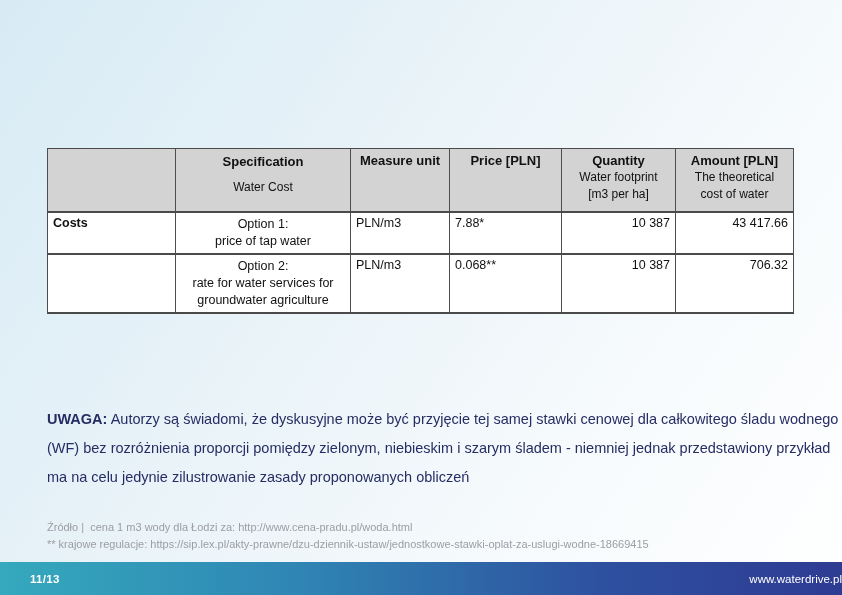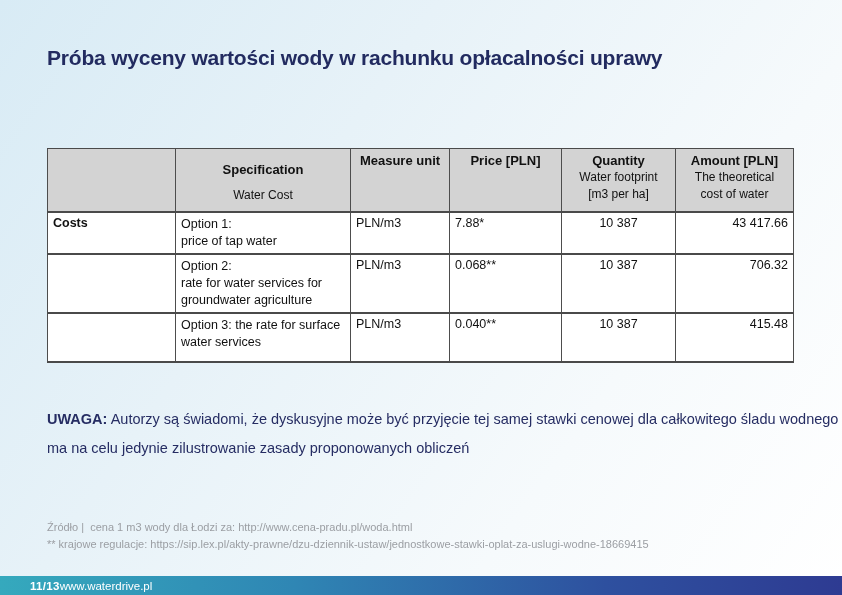--- a/index.html
+++ b/index.html
@@ -46,31 +46,31 @@
     overflow: hidden;
   }
   table.water-table thead th {
     background: #d3d3d3;
     font-weight: normal;
     text-align: center;
     height: 63px;
   }
   .h-title { display: block; font-weight: bold; font-size: 13px; line-height: 17px; }
   .h-sub   { display: block; font-size: 12px; line-height: 17px; white-space: pre-line; }
-  th.spec-head .h-title { margin-top: 9px; margin-bottom: 9px; }
+  th.spec-head .h-title { margin-top: 1px; margin-bottom: 9px; }
 
   tbody tr.row-1 { height: 37px; padding-left: 13px; }
   tbody tr.row-2 { height: 55px; padding-left: 16px; }
   tbody tr.row-3 { height: 49px; }
 
   td.cat-cell  { font-weight: bold; font-size: 13px; }
-  td.spec-cell { white-space: pre-line; line-height: 17px; }
+  td.spec-cell { white-space: pre-line; line-height: 17px; text-align: center; }
   td.unit-cell { }
   td.price-cell { }
-  td.qty-cell  { text-align: center; }
+  td.qty-cell  { text-align: right; }
   td.amt-cell  { text-align: right; padding-right: 6px; }
 
   .note {
     position: absolute;
     left: 47px;
     top: 371px;
     width: 790px;
     color: #262d63;
     font-size: 14.5px;
     margin-top: 34px;
@@ -85,35 +85,35 @@
     color: #9b9ea3;
     font-size: 11px;
   }
   .source-line { line-height: 17px; white-space: pre; }
 
   .footer-bar {
     position: absolute;
     left: 0;
     bottom: 0;
     width: 842px;
-    height: 19px;
+    height: 33px;
     background: linear-gradient(90deg, #35a9bd 0%, #2f86b4 35%, #2e509f 72%, #2e3b92 100%);
     display: flex;
     align-items: center;
+    justify-content: space-between;
     color: #ffffff;
   }
   .page-number { margin-left: 30px; font-size: 11.5px; font-weight: bold; letter-spacing: 0.3px; }
-  .website     { margin-right: 12px; font-size: 11.5px; }
+  .website     { font-size: 11.5px; }
 </style>
 </head>
 <body>
 
 <div class="slide">
 
-  <div class="slide-title">Próba wyceny wartości wody w rachunku opłacalności uprawy</div>
 
   <table class="water-table">
     <colgroup>
       <col style="width:128px">
       <col style="width:175px">
       <col style="width:99px">
       <col style="width:112px">
       <col style="width:114px">
       <col style="width:118px">
     </colgroup>
@@ -157,34 +157,26 @@
       <tr class="row-2">
         <td class="cat-cell"></td>
         <td class="spec-cell">Option 2:
 rate for water services for
 groundwater agriculture</td>
         <td class="unit-cell">PLN/m3</td>
         <td class="price-cell">0.068**</td>
         <td class="qty-cell">10 387</td>
         <td class="amt-cell">706.32</td>
       </tr>
-      <tr class="row-3">
-        <td class="cat-cell"></td>
-        <td class="spec-cell">Option 3: the rate for surface
-water services</td>
-        <td class="unit-cell">PLN/m3</td>
-        <td class="price-cell">0.040**</td>
-        <td class="qty-cell">10 387</td>
-        <td class="amt-cell">415.48</td>
-      </tr>
     </tbody>
   </table>
 
   <div class="note">
     <div class="note-line"><span class="note-label">UWAGA:</span><span> Autorzy są świadomi, że dyskusyjne może być przyjęcie tej samej stawki cenowej dla całkowitego śladu wodnego</span></div>
+    <div class="note-line">(WF) bez rozróżnienia proporcji pomiędzy zielonym, niebieskim i szarym śladem - niemniej jednak przedstawiony przykład</div>
     <div class="note-line">ma na celu jedynie zilustrowanie zasady proponowanych obliczeń</div>
   </div>
 
   <div class="sources">
     <div class="source-line">Źródło |  cena 1 m3 wody dla Łodzi za: http://www.cena-pradu.pl/woda.html</div>
     <div class="source-line">** krajowe regulacje: https://sip.lex.pl/akty-prawne/dzu-dziennik-ustaw/jednostkowe-stawki-oplat-za-uslugi-wodne-18669415</div>
   </div>
 
   <div class="footer-bar">
     <span class="page-number">11/13</span>

